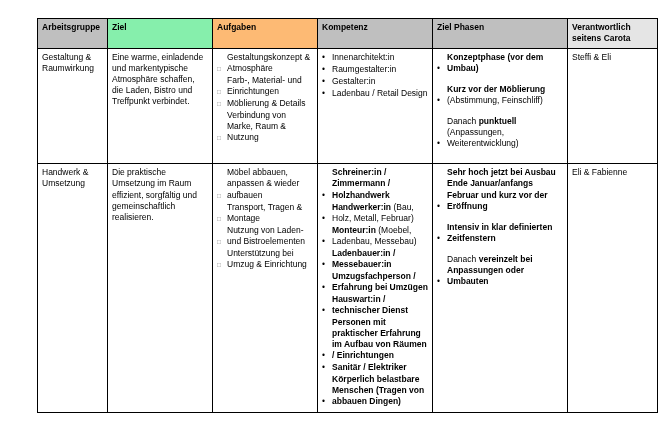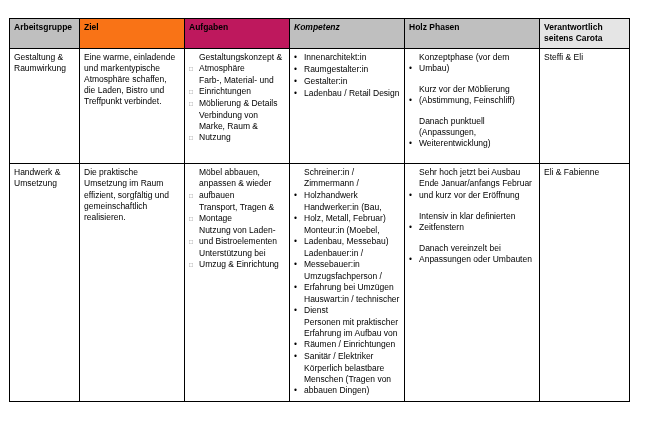--- a/index.html
+++ b/index.html
@@ -14,21 +14,21 @@
     position: relative;
     box-sizing: border-box;
     font-family: "Liberation Sans", sans-serif;
     color: #000000;
     overflow: hidden;
   }
   table.wg {
     border-collapse: collapse;
     table-layout: fixed;
     position: absolute;
-    left: 9px;
+    left: 37px;
     top: 18px;
     width: 620px;
   }
   .wg col.c-group       { width: 70px; }
   .wg col.c-goal        { width: 105px; }
   .wg col.c-tasks       { width: 105px; }
   .wg col.c-competence  { width: 115px; }
   .wg col.c-peak        { width: 135px; }
   .wg col.c-responsible { width: 90px; }
 
@@ -60,42 +60,42 @@
   .marker.square {
     color: #8a8a8a;
     font-size: 6.5px;
     line-height: 11px;
   }
   .marker.disc {
     font-size: 8.5px;
     line-height: 11px;
   }
   .li-text { flex: 1 1 auto; }
-  .b { font-weight: normal; }
+  .b { font-weight: bold; }
 </style>
 </head>
 <body>
 
 <div class="page">
   <table class="wg">
     <colgroup>
       <col class="c-group">
       <col class="c-goal">
       <col class="c-tasks">
       <col class="c-competence">
       <col class="c-peak">
       <col class="c-responsible">
     </colgroup>
     <thead>
       <tr>
           <th style="background: rgb(191, 191, 191);">Arbeitsgruppe</th>
-          <th style="background: #f97316;">Ziel</th>
-          <th style="background: #be185d;">Aufgaben</th>
-          <th style="background: rgb(191, 191, 191); font-style: italic;">Kompetenz</th>
-          <th style="background: rgb(191, 191, 191);">Holz Phasen</th>
+          <th style="background: #86efac;">Ziel</th>
+          <th style="background: #fdba74;">Aufgaben</th>
+          <th style="background: rgb(191, 191, 191);">Kompetenz</th>
+          <th style="background: rgb(191, 191, 191);">Ziel Phasen</th>
           <th style="background: #e5e5e5;">Verantwortlich seitens Carota</th>
         </tr>
     </thead>
     <tbody>
         <tr>
           <td class="bold">Gestaltung &amp; Raumwirkung</td>
           <td>Eine warme, einladende und markentypische Atmosphäre schaffen, die Laden, Bistro und Treffpunkt verbindet.</td>
           <td>
             <div class="li">
               <span class="marker square">□</span>

